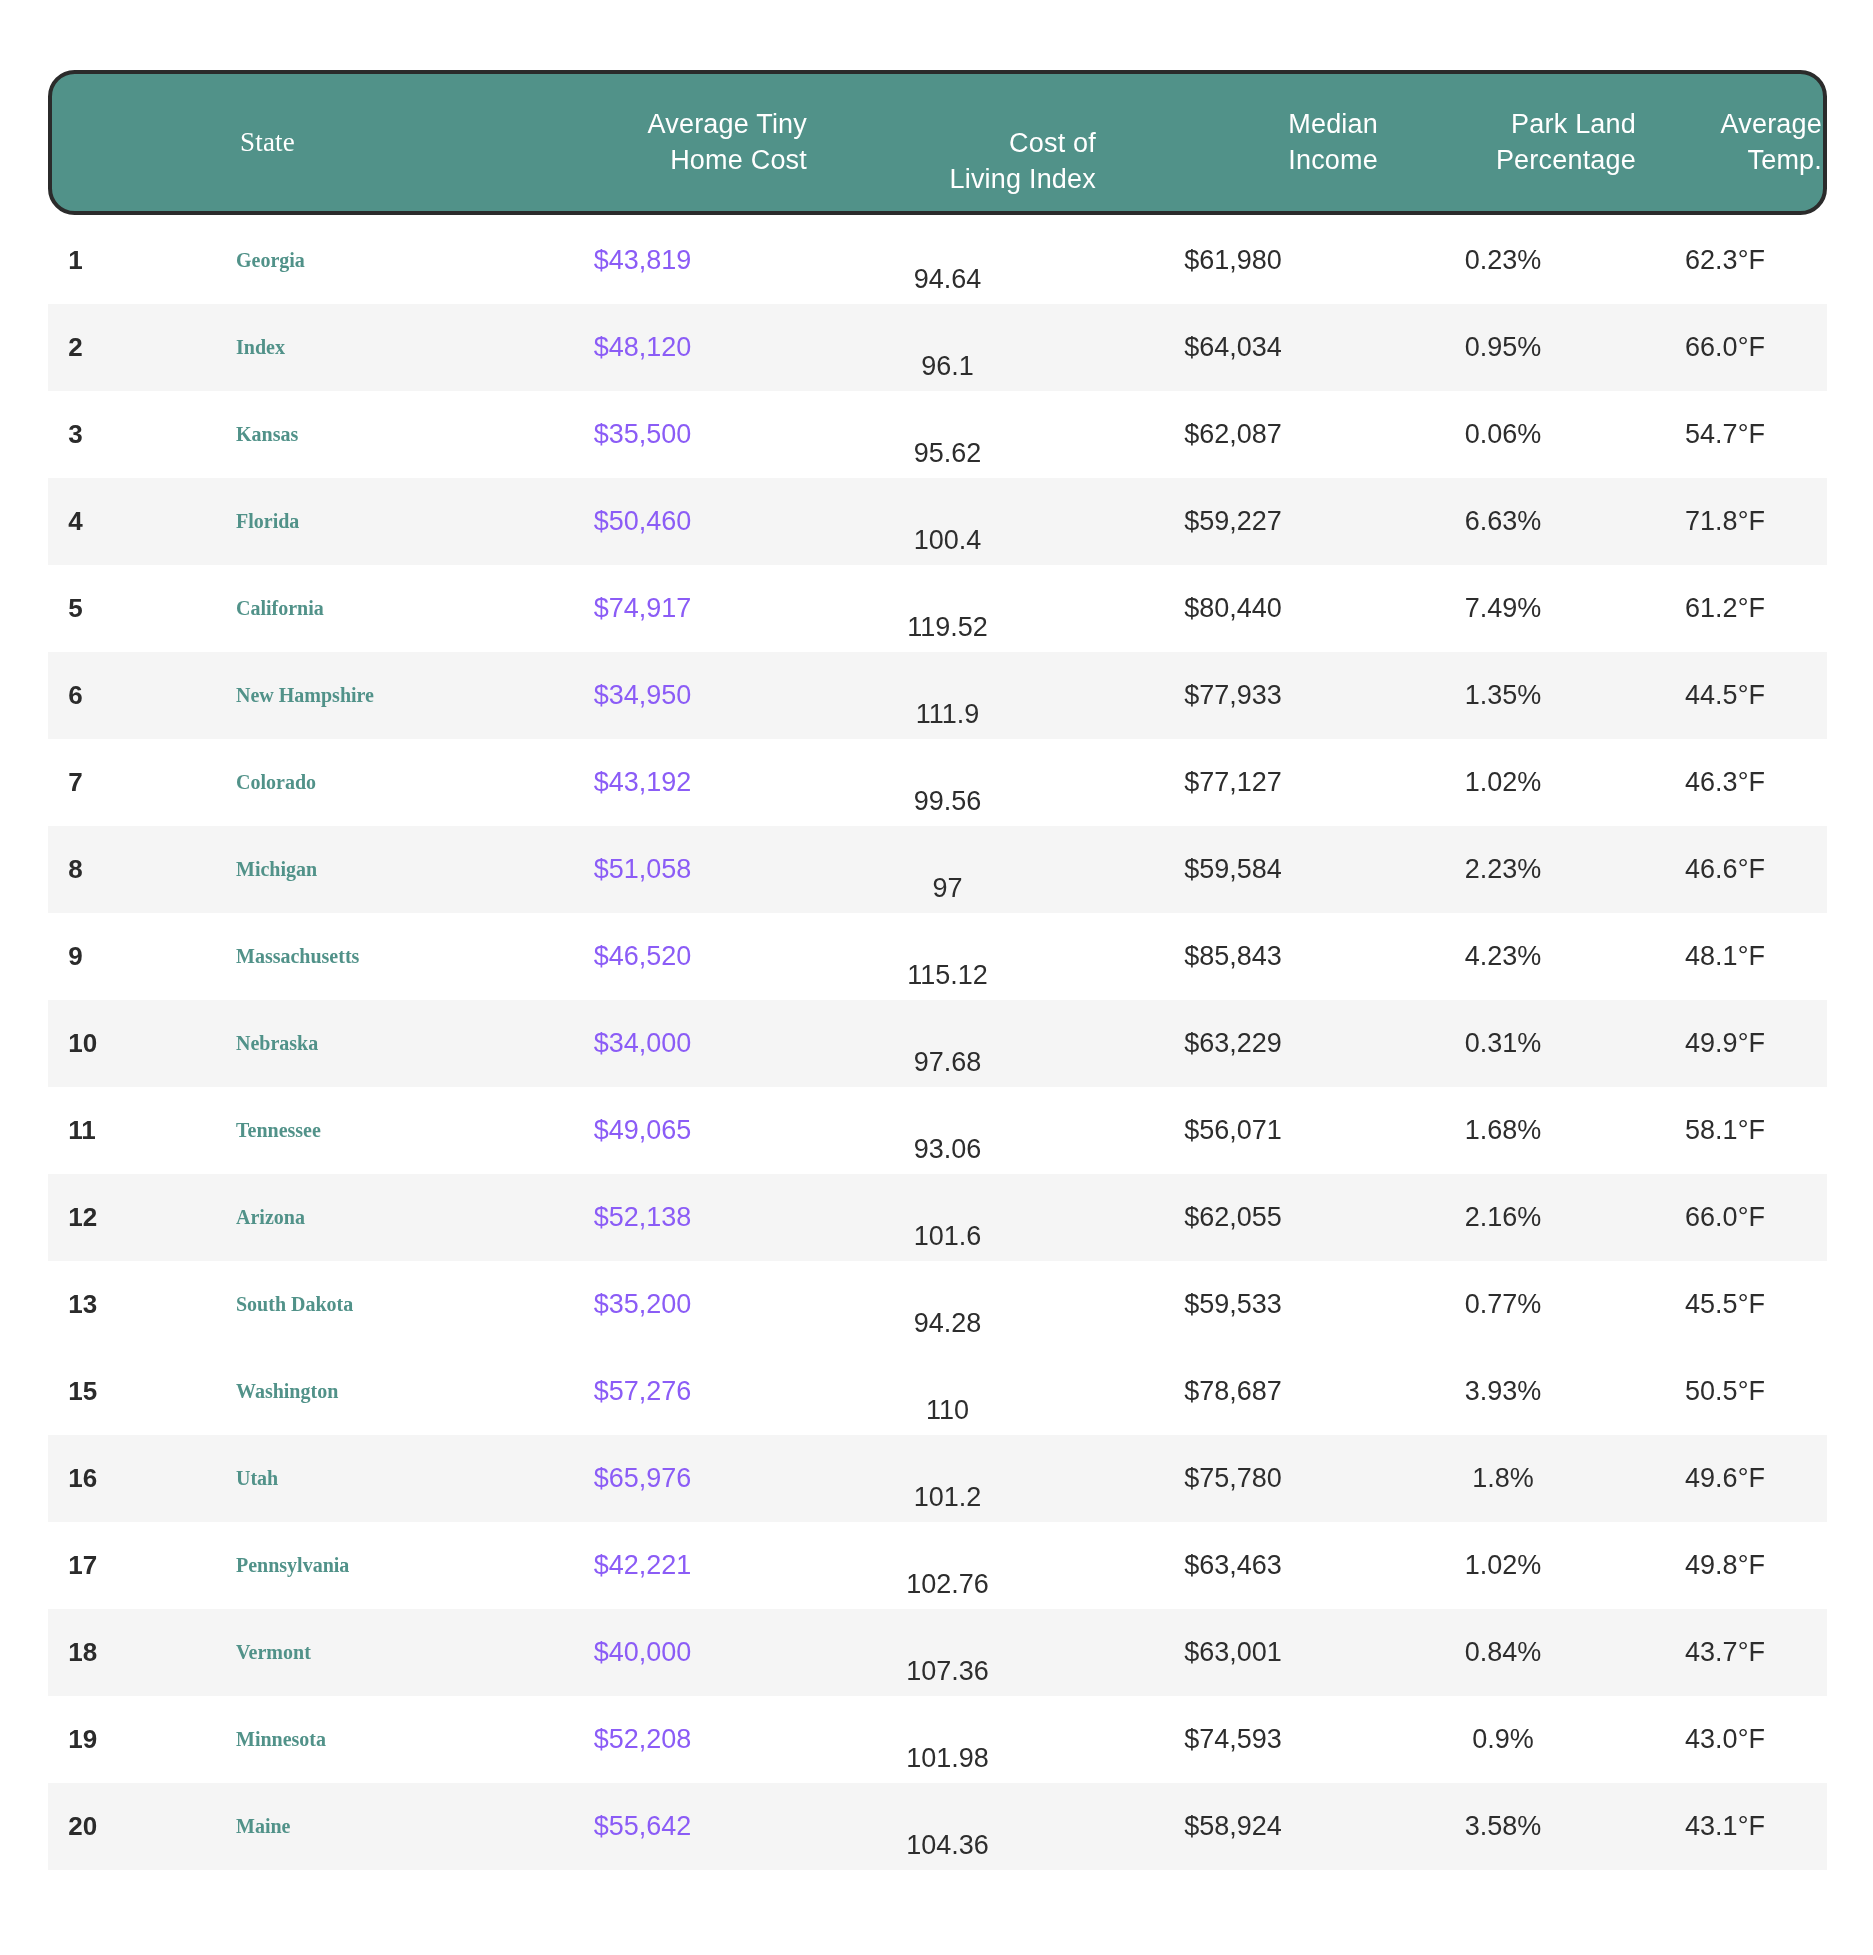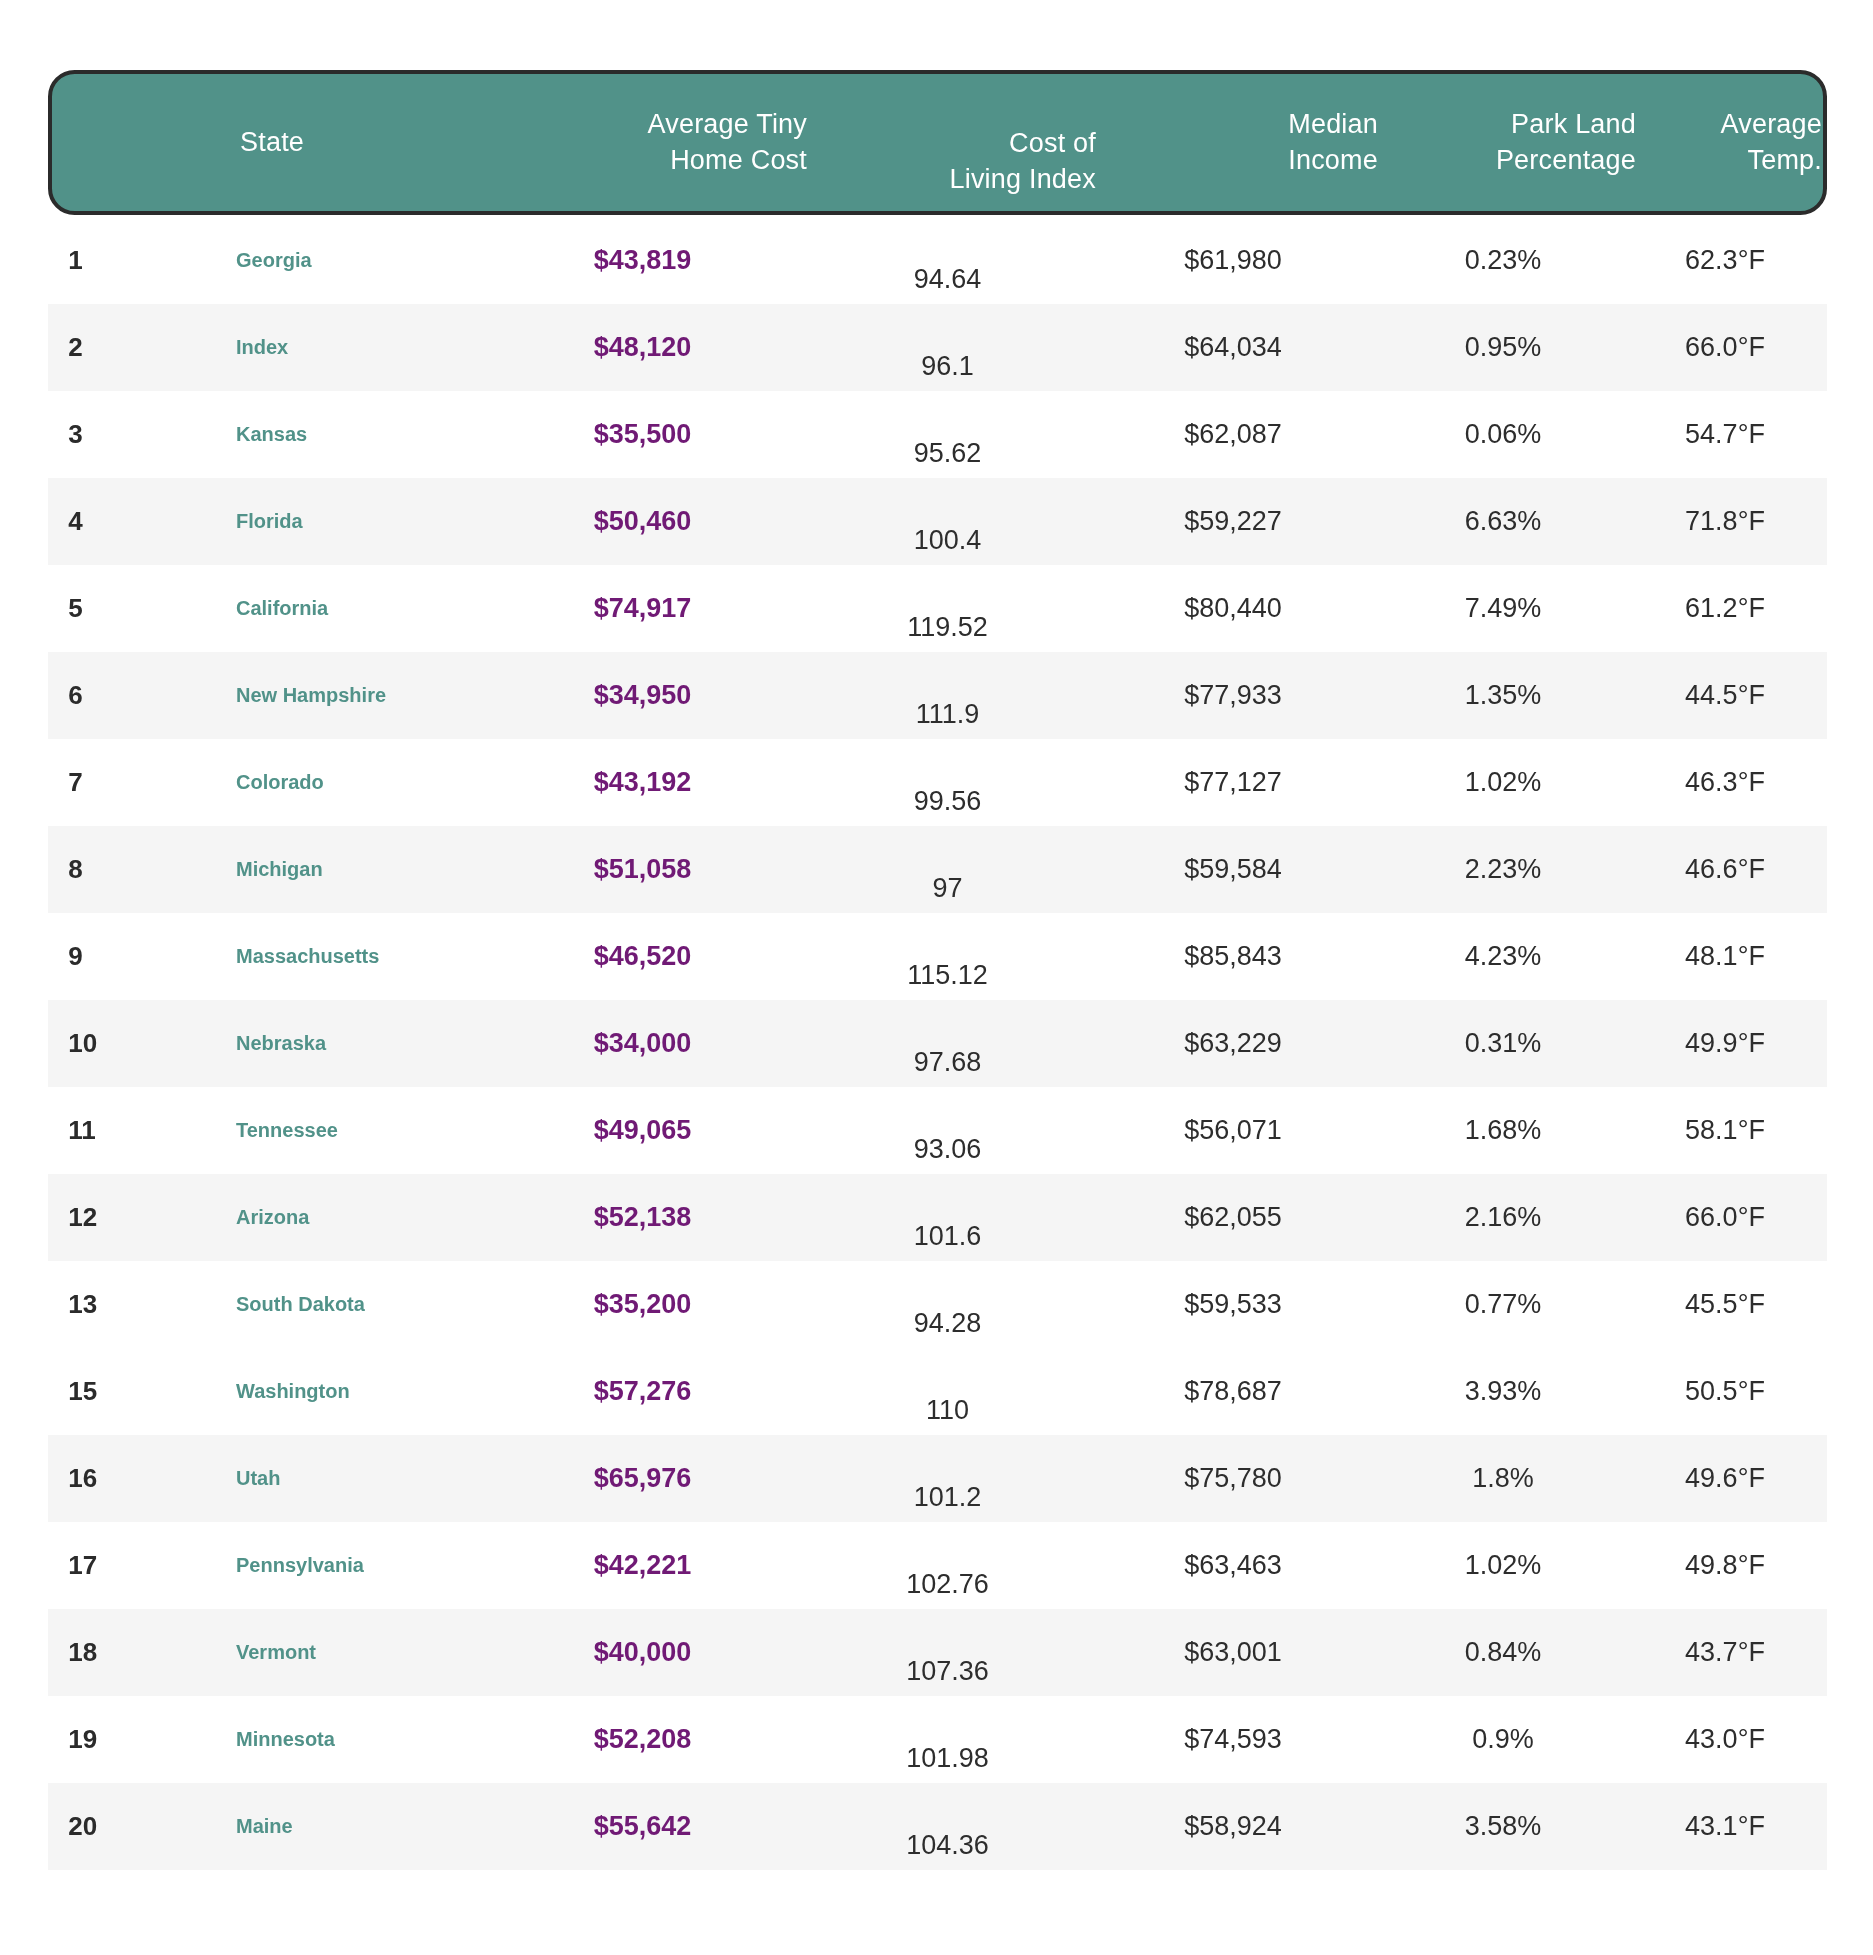--- a/index.html
+++ b/index.html
@@ -40,21 +40,21 @@
     font-size: 27px;
     font-weight: 400;
     line-height: 1.32;
     letter-spacing: 0.2px;
     text-align: right;
     white-space: pre-line;
   }
 
   
   .c-rank  { width: 82px;  flex: 0 0 82px;  }
-  .c-state { width: 352px;  flex: 0 0 352px;  }
+  .c-state { width: 352px;  flex: 0 0 352px; font-family: Liberation Serif, serif;  }
   .c-cost  { width: 321px;  flex: 0 0 321px;  }
   .c-coli  { width: 289px;  flex: 0 0 289px; margin-top: 38px;  }
   .c-inc   { width: 282px;  flex: 0 0 282px;  }
   .c-park  { width: 258px;  flex: 0 0 258px;  }
   .c-temp  { width: 186px;  flex: 0 0 186px;  }
 
   .thead .c-rank  { }
   .thead .c-state { text-align: left; padding-left: 106px; }
 
   
@@ -82,22 +82,22 @@
   }
   .cell.state {
     font-weight: 700;
     font-size: 20px;
     color: #519289;
     text-align: left;
     padding-left: 106px;
     white-space: nowrap;
   }
   .cell.cost {
-    font-weight: 700;
-    color: #701a75;
+    font-weight: 400;
+    color: #8b5cf6;
   }
   .cell.num { font-weight: 400; }
 </style>
 </head>
 <body>
 
 <div class="page">
 
   <div class="table-wrap">
 

